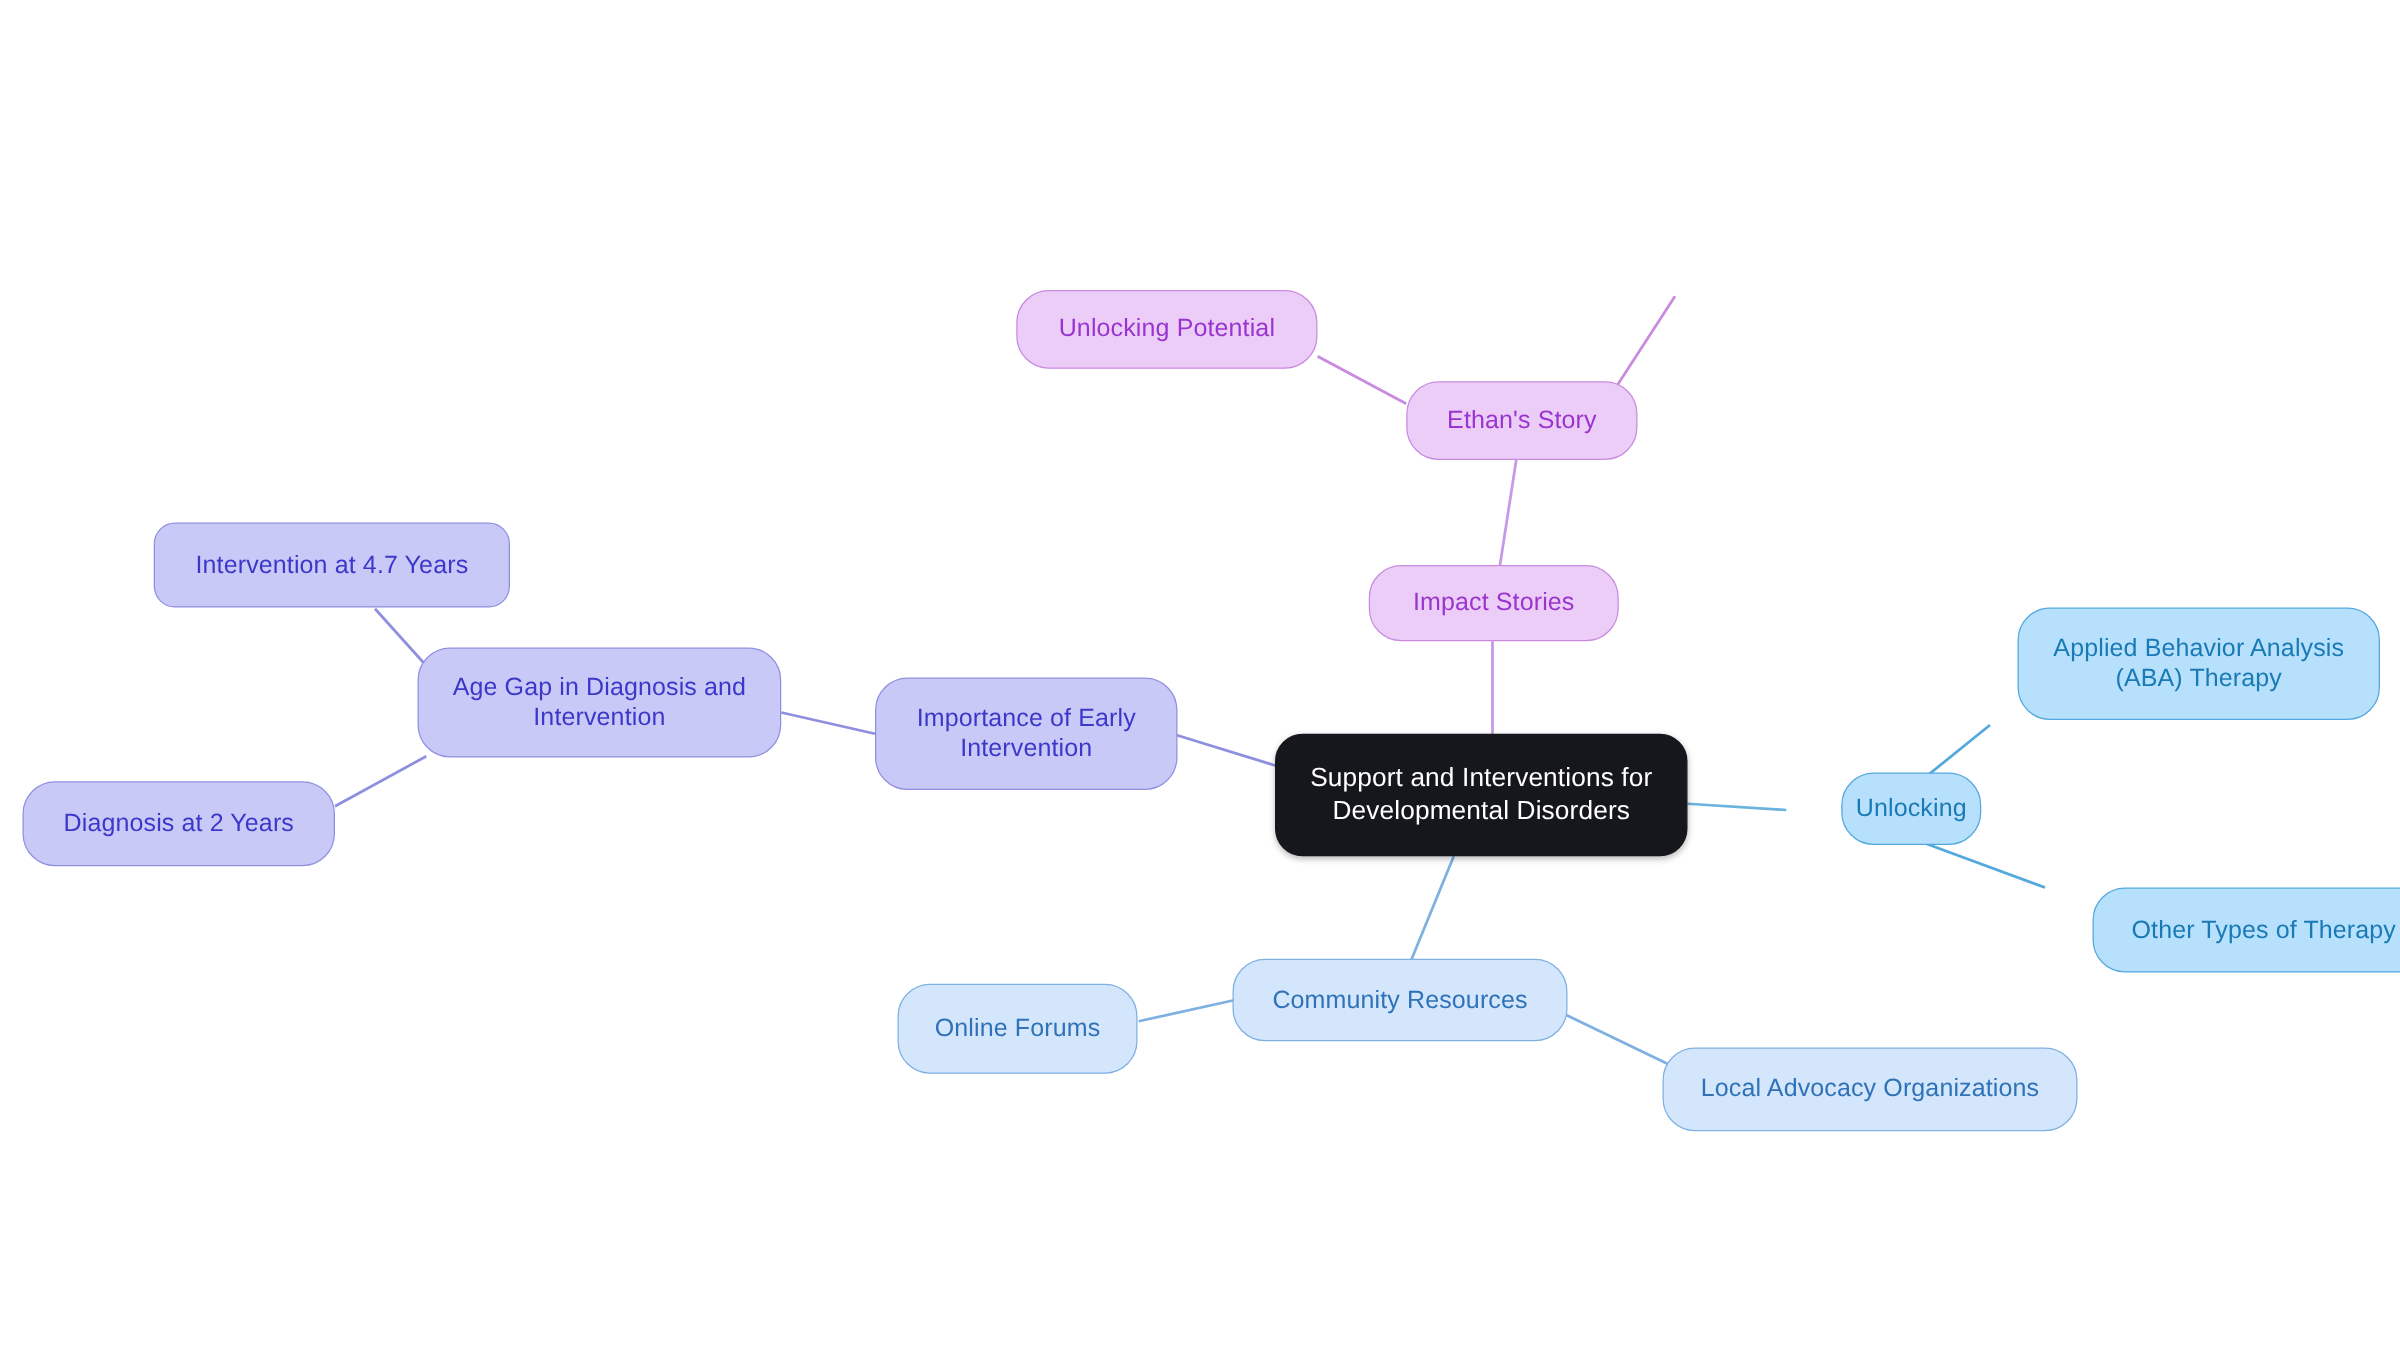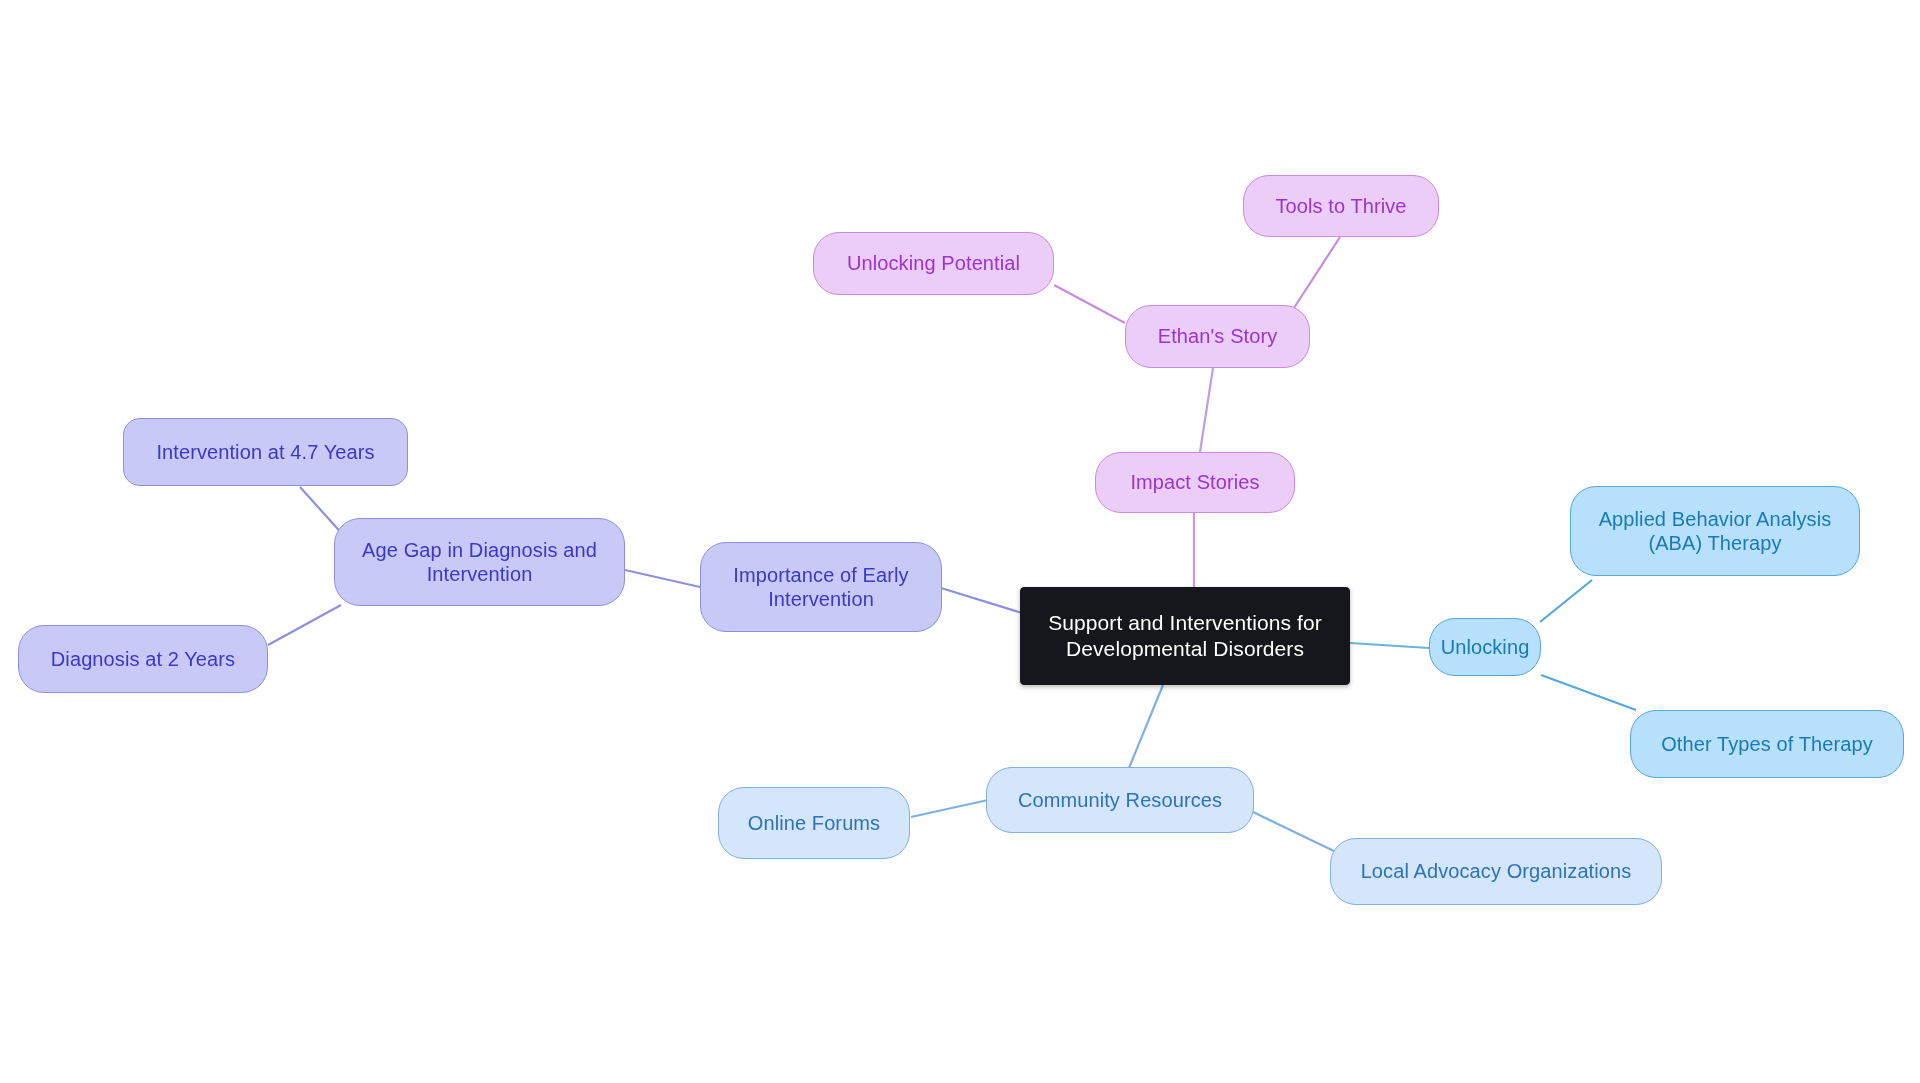--- a/index.html
+++ b/index.html
@@ -37,21 +37,21 @@
     border-width: 1.5px;
     line-height: 1.22;
     white-space: pre-line;
     padding: 6px 14px;
     letter-spacing: 0.1px;
   }
   .node-root {
     background: #15171c;
     border-color: #15171c;
     color: #ffffff;
-    border-radius: 4px;
+    border-radius: 22px;
     font-size: 21px;
     box-shadow: 0 2px 5px rgba(0,0,0,0.28);
   }
   .node-lavender {
     background: #c9c9f8;
     border-color: #8f8fe0;
     color: #3b38c9;
     border-radius: 26px;
     font-size: 20px;
   }
@@ -61,20 +61,21 @@
     color: #9a34cf;
     border-radius: 26px;
     font-size: 20px;
   }
   .node-skyblue {
     background: #b6e0fb;
     border-color: #53a8dd;
     color: #1a7ab5;
     border-radius: 26px;
     font-size: 20px;
+    margin-left: 44px;
   }
   .node-paleblue {
     background: #d3e6fb;
     border-color: #7fb0e2;
     color: #2f72b8;
     border-radius: 26px;
     font-size: 20px;
   }
 </style>
 </head>
@@ -125,21 +126,20 @@
   <div class="node node-lavender" style="left:123px; top:418px; width:285px; height:68px;border-radius:17px;">Intervention at 4.7 Years</div>
 
   <div class="node node-lavender" style="left:18px; top:625px; width:250px; height:68px;">Diagnosis at 2 Years</div>
 
   <div class="node node-orchid" style="left:1095px; top:452px; width:200px; height:61px;">Impact Stories</div>
 
   <div class="node node-orchid" style="left:1125px; top:305px; width:185px; height:63px;">Ethan's Story</div>
 
   <div class="node node-orchid" style="left:813px; top:232px; width:241px; height:63px;">Unlocking Potential</div>
 
-  <div class="node node-orchid" style="left:1243px; top:175px; width:196px; height:62px;">Tools to Thrive</div>
 
   <div class="node node-skyblue" style="left:1429px; top:618px; width:112px; height:58px;">Unlocking</div>
 
   <div class="node node-skyblue" style="left:1570px; top:486px; width:290px; height:90px;">Applied Behavior Analysis
 (ABA) Therapy</div>
 
   <div class="node node-skyblue" style="left:1630px; top:710px; width:274px; height:68px;">Other Types of Therapy</div>
 
   <div class="node node-paleblue" style="left:986px; top:767px; width:268px; height:66px;">Community Resources</div>
 

